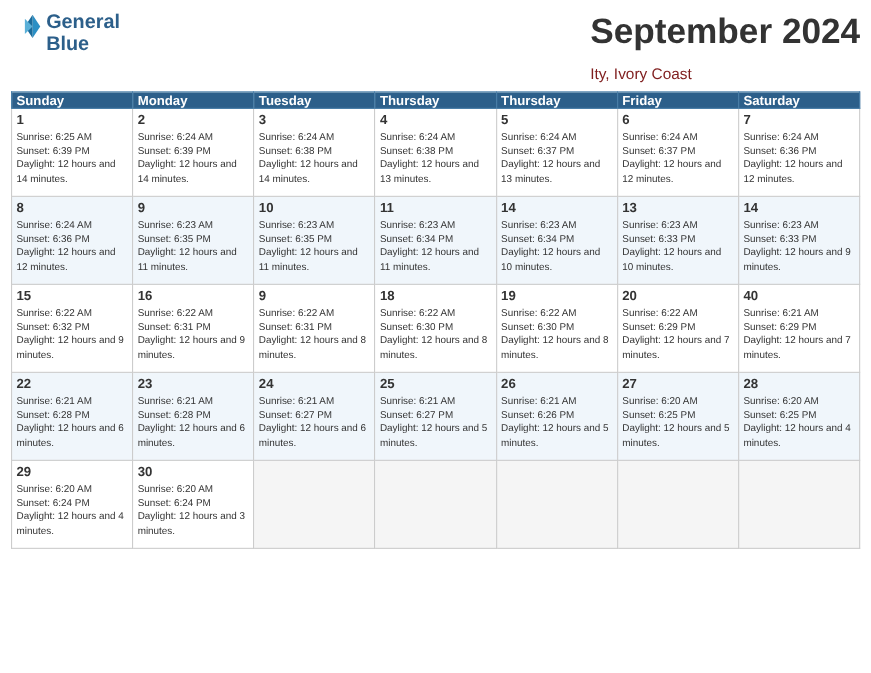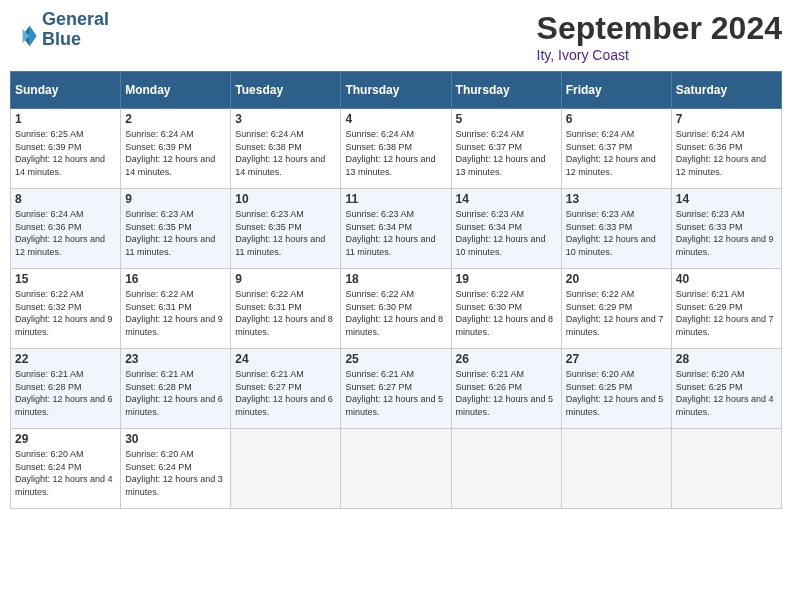--- a/index.html
+++ b/index.html
@@ -11,21 +11,21 @@
       padding: 10px;
     }
     .header {
       display: flex;
       justify-content: space-between;
       align-items: flex-start;
       margin-bottom: 8px;
     }
     .logo {
       display: flex;
-      align-items: flex-end;
+      align-items: flex-start;
       gap: 4px;
     }
     .logo-text {
       font-size: 18px;
       font-weight: bold;
       color: #2c5f8a;
       line-height: 1.1;
     }
     .logo-text span { display: block; }
     .logo-icon {
@@ -35,33 +35,34 @@
     .title-area {
       text-align: left;
     }
     .month-title {
       font-size: 32px;
       font-weight: bold;
       color: #333;
     }
     .location {
       font-size: 14px;
-      color: #4c1d95;
+      color: #7f1d1d;
+      margin-top: 12px;
     }
     table {
       width: 100%;
       border-collapse: collapse;
       table-layout: fixed;
     }
     th {
       background: #2c5f8a;
       color: #fff;
       font-size: 12px;
       font-weight: bold;
-      padding: 11px 4px;
+      padding: 0 4px;
       text-align: left;
       border: 1px solid #4a7fa8;
     }
     td {
       border: 1px solid #ccc;
       vertical-align: top;
       padding: 3px 4px;
       font-size: 9.5px;
       color: #333;
       height: 80px;

